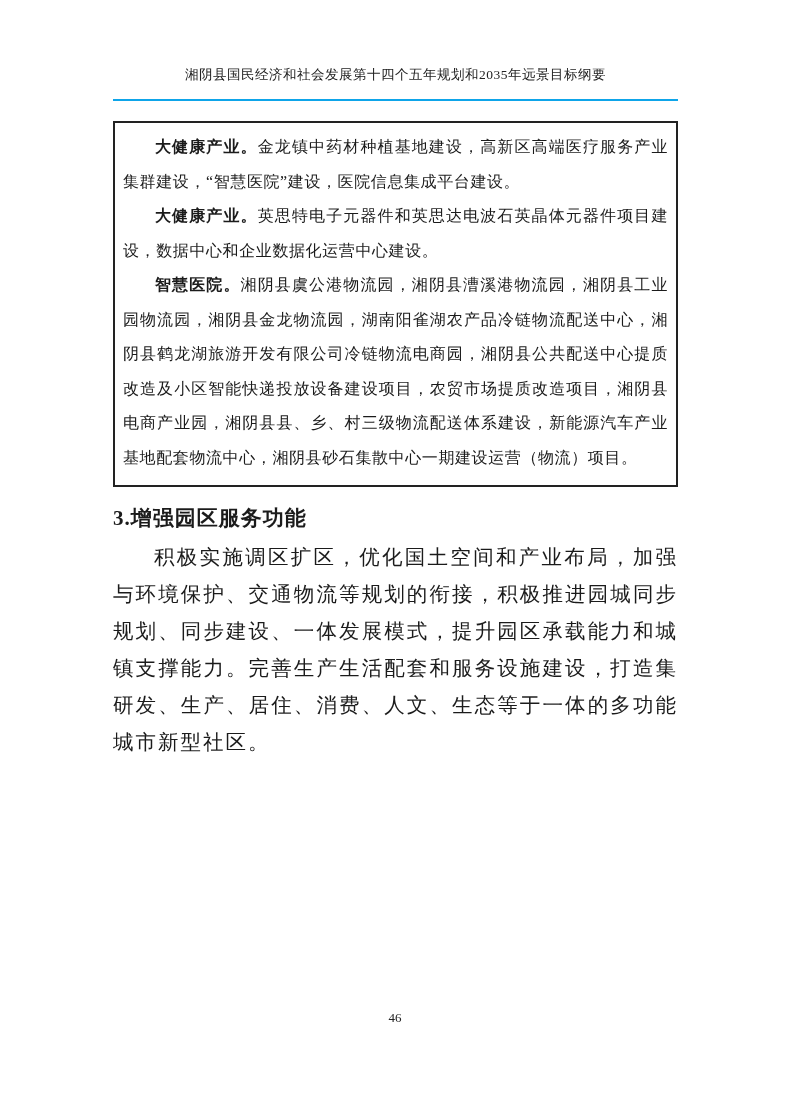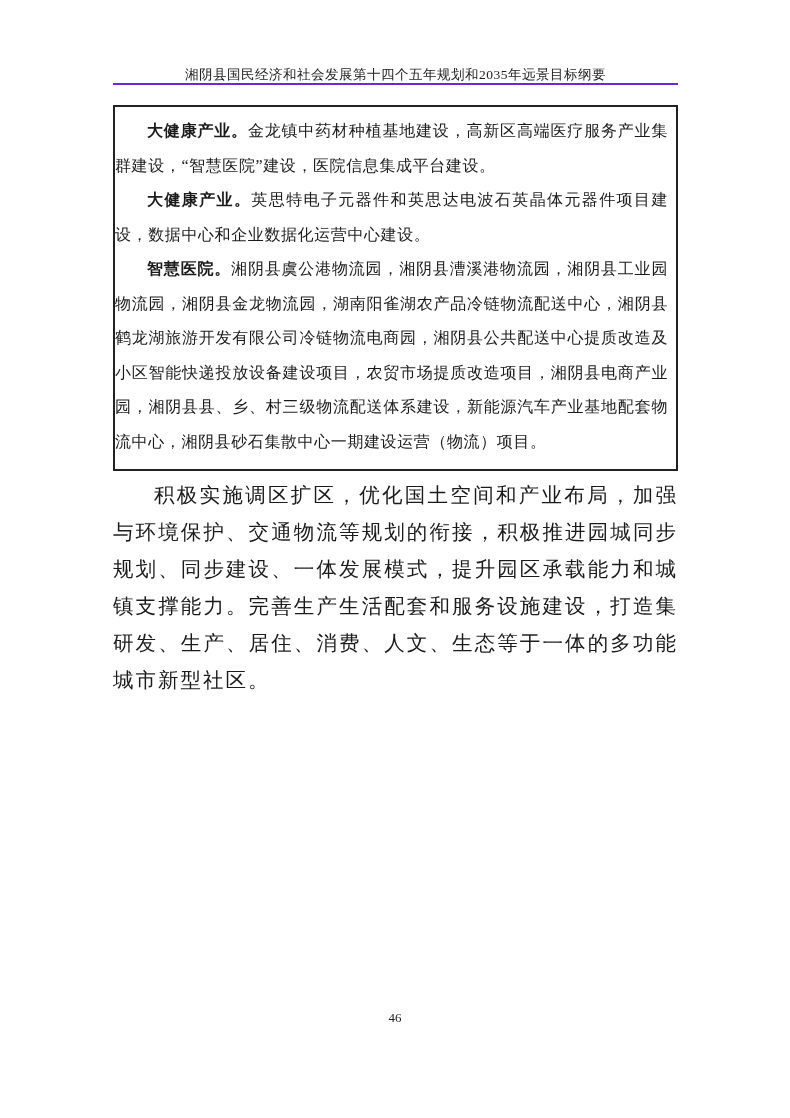--- a/index.html
+++ b/index.html
@@ -16,22 +16,22 @@
     width: 790px;
     height: 1118px;
     padding: 66px 112px 0 113px;
     position: relative;
   }
   .doc-header {
     text-align: center;
     font-size: 13.5px;
     letter-spacing: 0.5px;
     color: #222;
-    padding-bottom: 0;
-    border-bottom: 2px solid #6d28d9;
+    padding-bottom: 16px;
+    border-bottom: 2px solid #0ea5e9;
     line-height: 17px;
   }
   .body-text { margin-top: 20px; }
   .par {
     margin: 0;
     font-size: 20.5px;
     line-height: 37px;
     text-align: justify;
     letter-spacing: 2px;
   }
@@ -40,21 +40,21 @@
   .box-title {
     margin: 1px 0 2px 0;
     font-size: 20.5px;
     font-weight: 700;
     text-align: center;
     line-height: 26px;
     letter-spacing: 1px;
   }
   .column-box {
     border: 2px solid #222222;
-    padding: 7px 8px 10px 0;
+    padding: 7px 8px 10px 8px;
   }
   .column-box .box-par {
     margin: 0;
     font-size: 16px;
     line-height: 34.5px;
     text-align: justify;
     text-indent: 2em;
     letter-spacing: 0.6px;
   }
   .section-heading {
@@ -86,20 +86,21 @@
 
 
 
 
     <div class="column-box">
       <p class="box-par"><span class="b">大健康产业。</span><span>金龙镇中药材种植基地建设，高新区高端医疗服务产业集群建设，“智慧医院”建设，医院信息集成平台建设。</span></p>
       <p class="box-par"><span class="b">大健康产业。</span><span>英思特电子元器件和英思达电波石英晶体元器件项目建设，数据中心和企业数据化运营中心建设。</span></p>
       <p class="box-par"><span class="b">智慧医院。</span><span>湘阴县虞公港物流园，湘阴县漕溪港物流园，湘阴县工业园物流园，湘阴县金龙物流园，湖南阳雀湖农产品冷链物流配送中心，湘阴县鹤龙湖旅游开发有限公司冷链物流电商园，湘阴县公共配送中心提质改造及小区智能快递投放设备建设项目，农贸市场提质改造项目，湘阴县电商产业园，湘阴县县、乡、村三级物流配送体系建设，新能源汽车产业基地配套物流中心，湘阴县砂石集散中心一期建设运营（物流）项目。</span></p>
     </div>
 
+    <h2 class="section-heading">3.增强园区服务功能</h2>
 
     <p class="par indent after-heading"><span>积极实施调区扩区，优化国土空间和产业布局，加强与环境保护、交通物流等规划的衔接，积极推进园城同步规划、同步建设、一体发展模式，提升园区承载能力和城镇支撑能力。完善生产生活配套和服务设施建设，打造集研发、生产、居住、消费、人文、生态等于一体的多功能城市新型社区。</span></p>
 
   </div>
 
   <div class="page-number">46</div>
 
 </div>
 
 </body></html>

